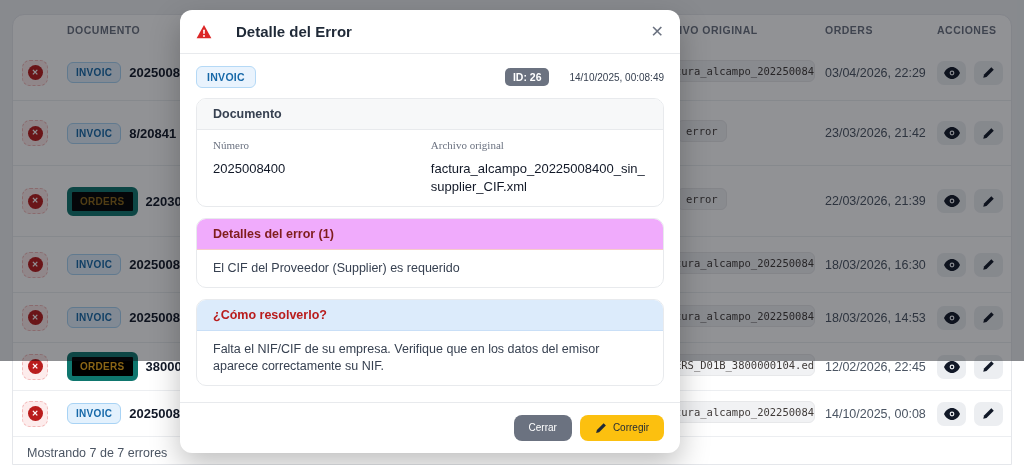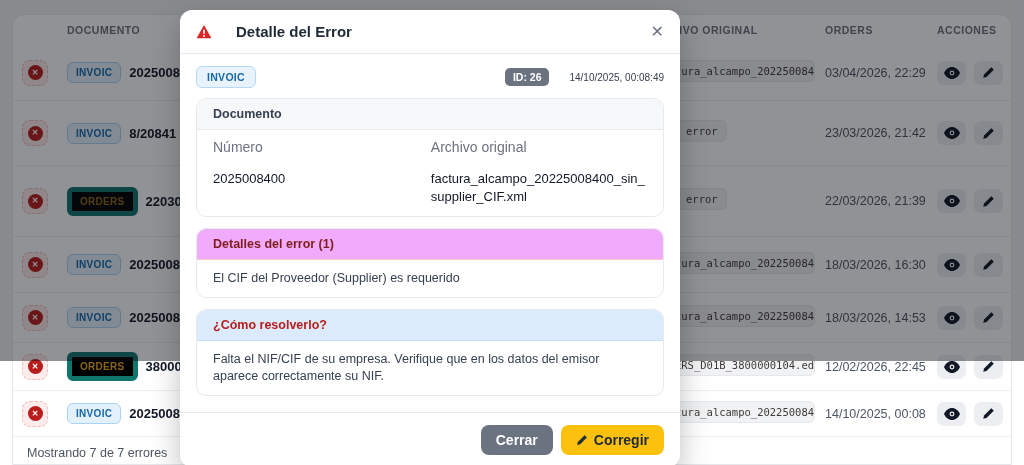--- a/index.html
+++ b/index.html
@@ -62,24 +62,24 @@
   .badge-row-right { display:flex; align-items:center; gap:8px; }
   .id-badge { font-size:10.5px; font-weight:bold; color:#fff; background:#6b7280; padding:3px 8px; border-radius:5px; }
   .timestamp { font-size:10px; color:#374151;margin-left:12px; }
   .section-box { border:1px solid #e8eaed; border-radius:10px; overflow:hidden; margin-bottom:11px; }
   .section-head { padding:8px 16px; font-size:12.5px; font-weight:bold; color:#374151; background:#f7f8f9;
                   border-bottom:1px solid #e8eaed; }
   .section-box.error .section-head { background:#f0abfc; color:#7f1d1d; border-bottom-color:#f6caca; }
   .section-box.resolve .section-head { background:#dcebfb; color:#b91c1c; border-bottom-color:#c9dff7; }
   .section-body { padding:10px 16px; font-size:12.5px; color:#374151; line-height:1.35; }
   .doc-grid { display:grid; grid-template-columns:1fr 1.05fr; gap:12px; padding:9px 16px 11px 16px; }
-  .field-label { font-size:14px; color:#6b7280; margin-bottom:15px; }
+  .field-label { font-size:11px; color:#6b7280; margin-bottom:9px;font-family:Liberation Serif, serif; }
   .field-value { font-size:13px; color:#111827; word-break:break-all; line-height:1.35; }
   .modal-footer { display:flex; justify-content:flex-end; gap:8px; padding:12px 16px; border-top:1px solid #e8eaed; }
-  .btn { border:none; border-radius:8px; font-size:14px; font-weight:bold; padding:7px 15px; cursor:pointer;
+  .btn { border:none; border-radius:8px; font-size:10px; font-weight:normal; padding:7px 15px; cursor:pointer;
          display:flex; align-items:center; gap:6px; }
   .btn-close { background:#6b7280; color:#fff; }
   .btn-fix { background:#fcc00f; color:#1f2937; }
 </style>
 </head>
 <body>
 
 <div class="page">
 
   <div class="card">

